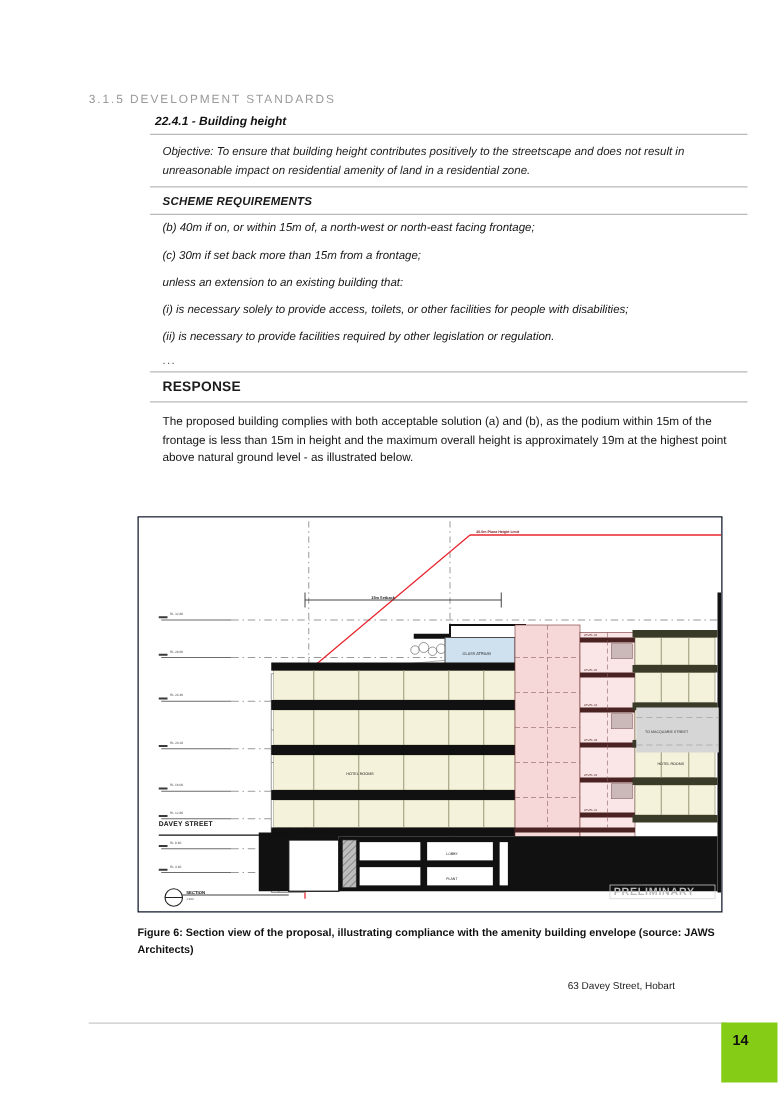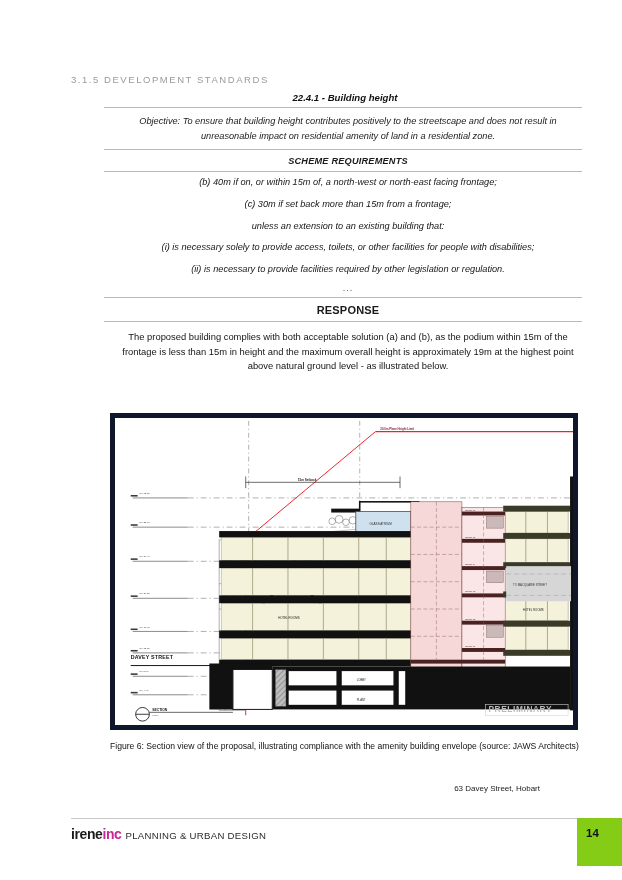--- a/index.html
+++ b/index.html
@@ -14,21 +14,21 @@
   
   .sect-heading{
     position:absolute;left:71px;top:74px;
     font-size:9.5px;letter-spacing:1.55px;
     color:#9a9a9a;font-weight:400;
     text-transform:uppercase;
   }
 
   
   .content{
-    position:absolute;left:104px;top:92px;width:478px;text-align:center;
+    position:absolute;left:120px;top:92px;width:478px;
   }
   .clause-title{
     font-size:9.6px;font-weight:bold;font-style:italic;
     color:#111;padding:0 0 4px 4px;margin:0;
   }
   .rule{border:0;border-top:1px solid #b9b9b9;margin:0;height:0;}
   .objective{padding:6px 0 6px 10px;}
   .objective p{margin:0;font-size:9.2px;font-style:italic;line-height:1.58;}
   .scheme-req{
     padding:6px 0 5px 10px;font-size:9.2px;font-style:italic;
@@ -45,27 +45,27 @@
   }
   .response-body{
     padding:8px 0 10px 10px;font-size:9.4px;line-height:1.56;
     font-style:normal;color:#141414;
   }
 
   
   .figure-wrap{
     position:absolute;left:110px;top:413px;
     width:468px;height:317px;
-    border:5px solid #0f172a;background:#ffffff;
+    border:1px solid #0f172a;background:#ffffff;
     box-sizing:border-box;overflow:hidden;
   }
   .fig-svg{display:block;width:100%;height:100%;}
   .caption{
     position:absolute;left:110px;top:740px;width:470px;
-    font-size:8.6px;font-weight:normal;line-height:1.55;color:#111;
+    font-size:8.6px;font-weight:bold;line-height:1.55;color:#111;
   }
 
   
   .footer-rule{
     position:absolute;left:71px;top:818px;width:510px;
     border-top:1px solid #c9c9c9;height:0;
   }
   .brand{
     position:absolute;left:71px;top:826px;
     font-size:14px;font-weight:bold;letter-spacing:-.4px;
@@ -419,23 +419,20 @@
 
       <text x="380" y="302" fill="#b9b9b9" font-family="Liberation Sans, sans-serif" font-size="8.5" font-weight="bold" letter-spacing="0.6">PRELIMINARY</text>
       <rect x="377" y="294" width="84" height="11" fill="none" stroke="#d2d2d2" stroke-width="0.6"></rect>
     </svg>
   </div>
 
   <div class="caption">Figure 6: Section view of the proposal, illustrating compliance with the amenity building envelope (source: JAWS Architects)</div>
 
   <div class="footer-rule"></div>
 
-  <div class="brand">
-    <span>irene</span><span class="inc">inc</span><span class="tag">PLANNING &amp; URBAN DESIGN</span>
-  </div>
 
   <div class="footer-addr">63 Davey Street, Hobart</div>
 
   <div class="page-badge">
     <span>14</span>
   </div>
 
 </div>
 
 </body></html>

